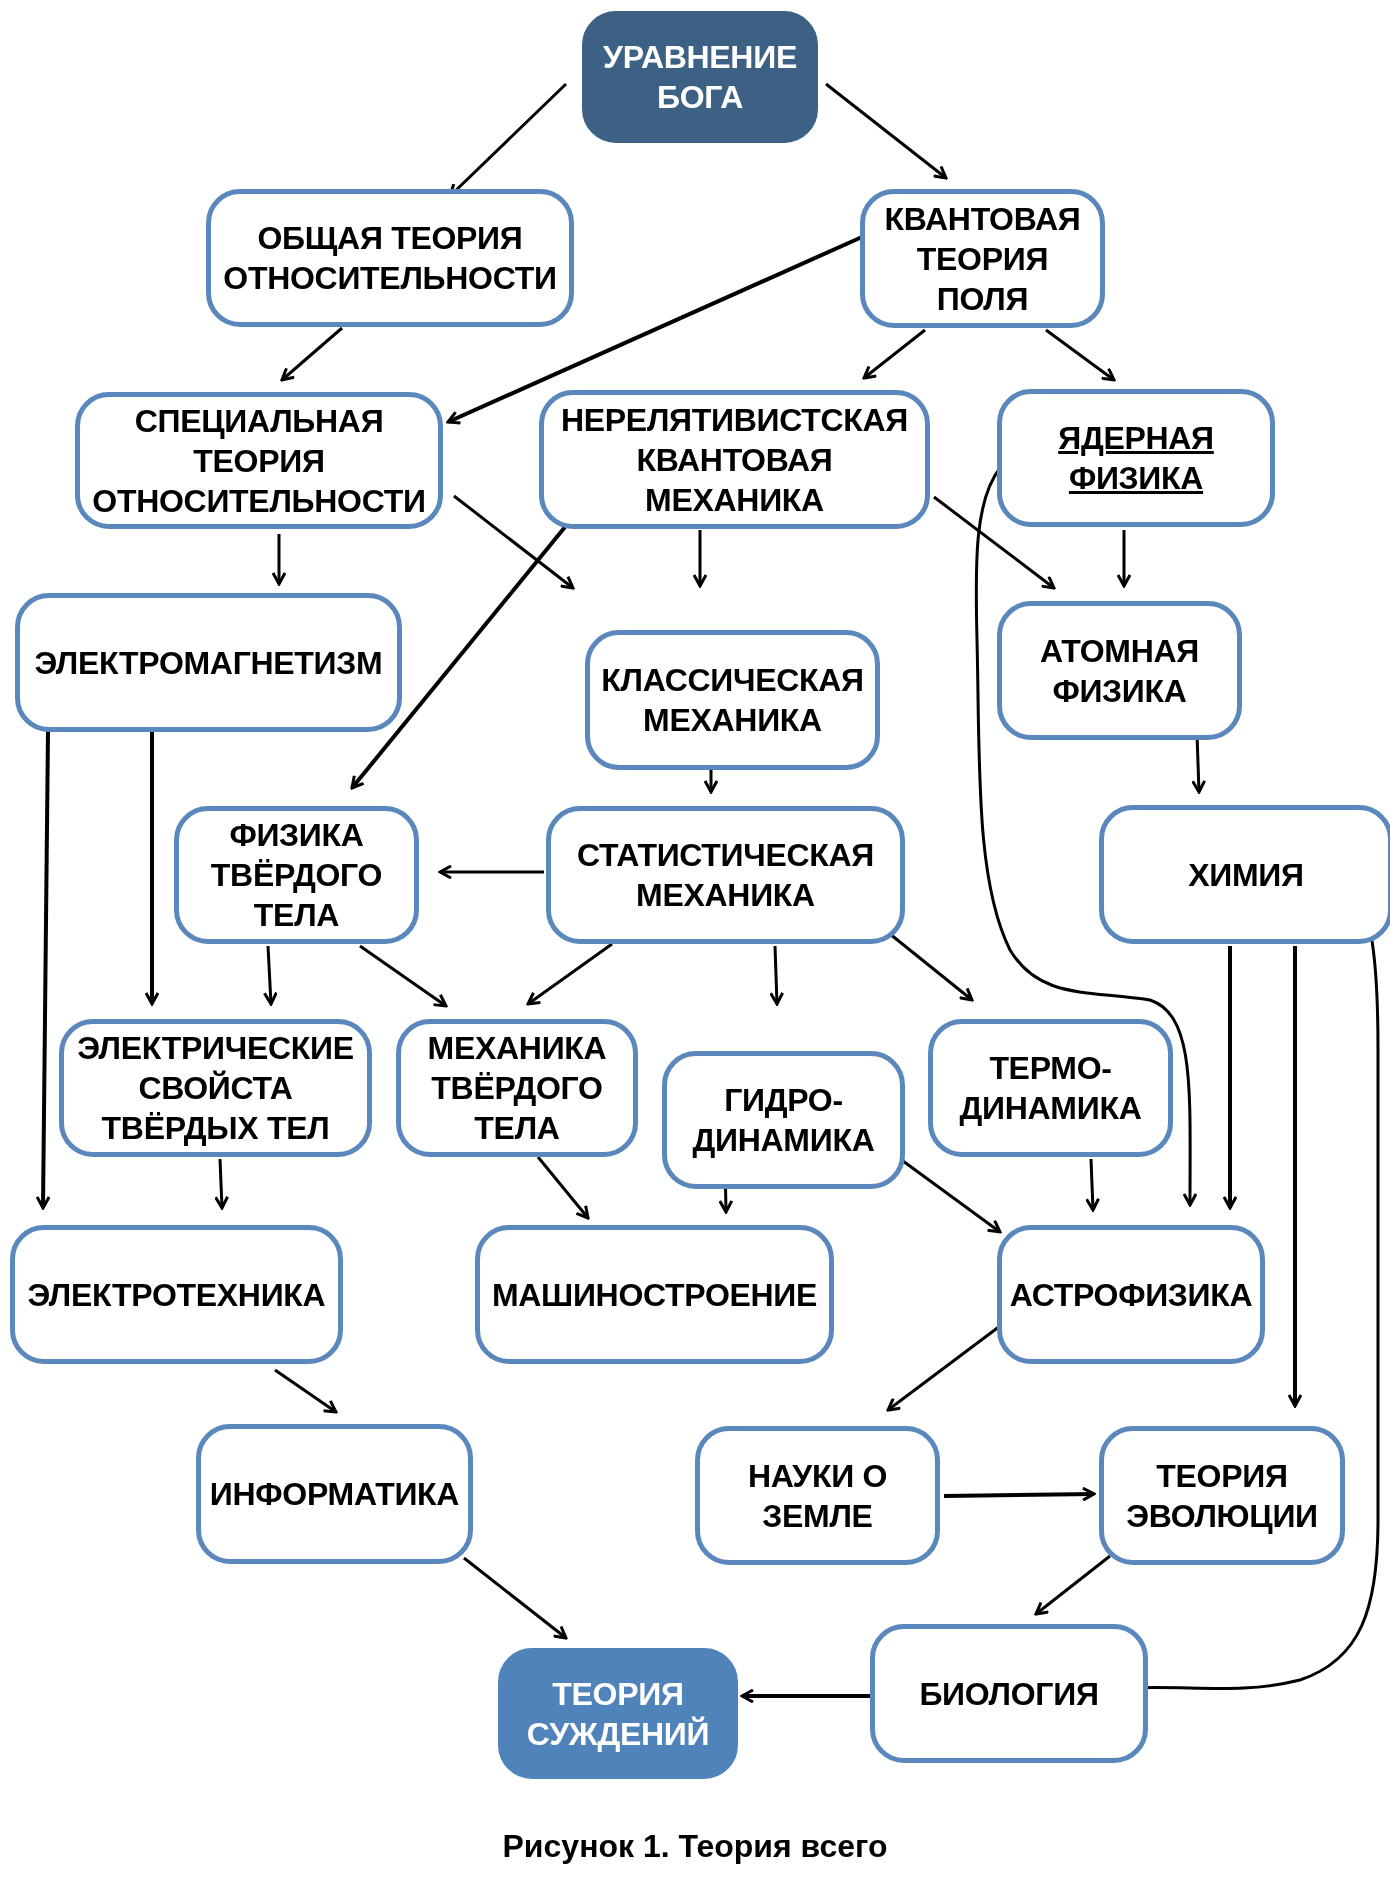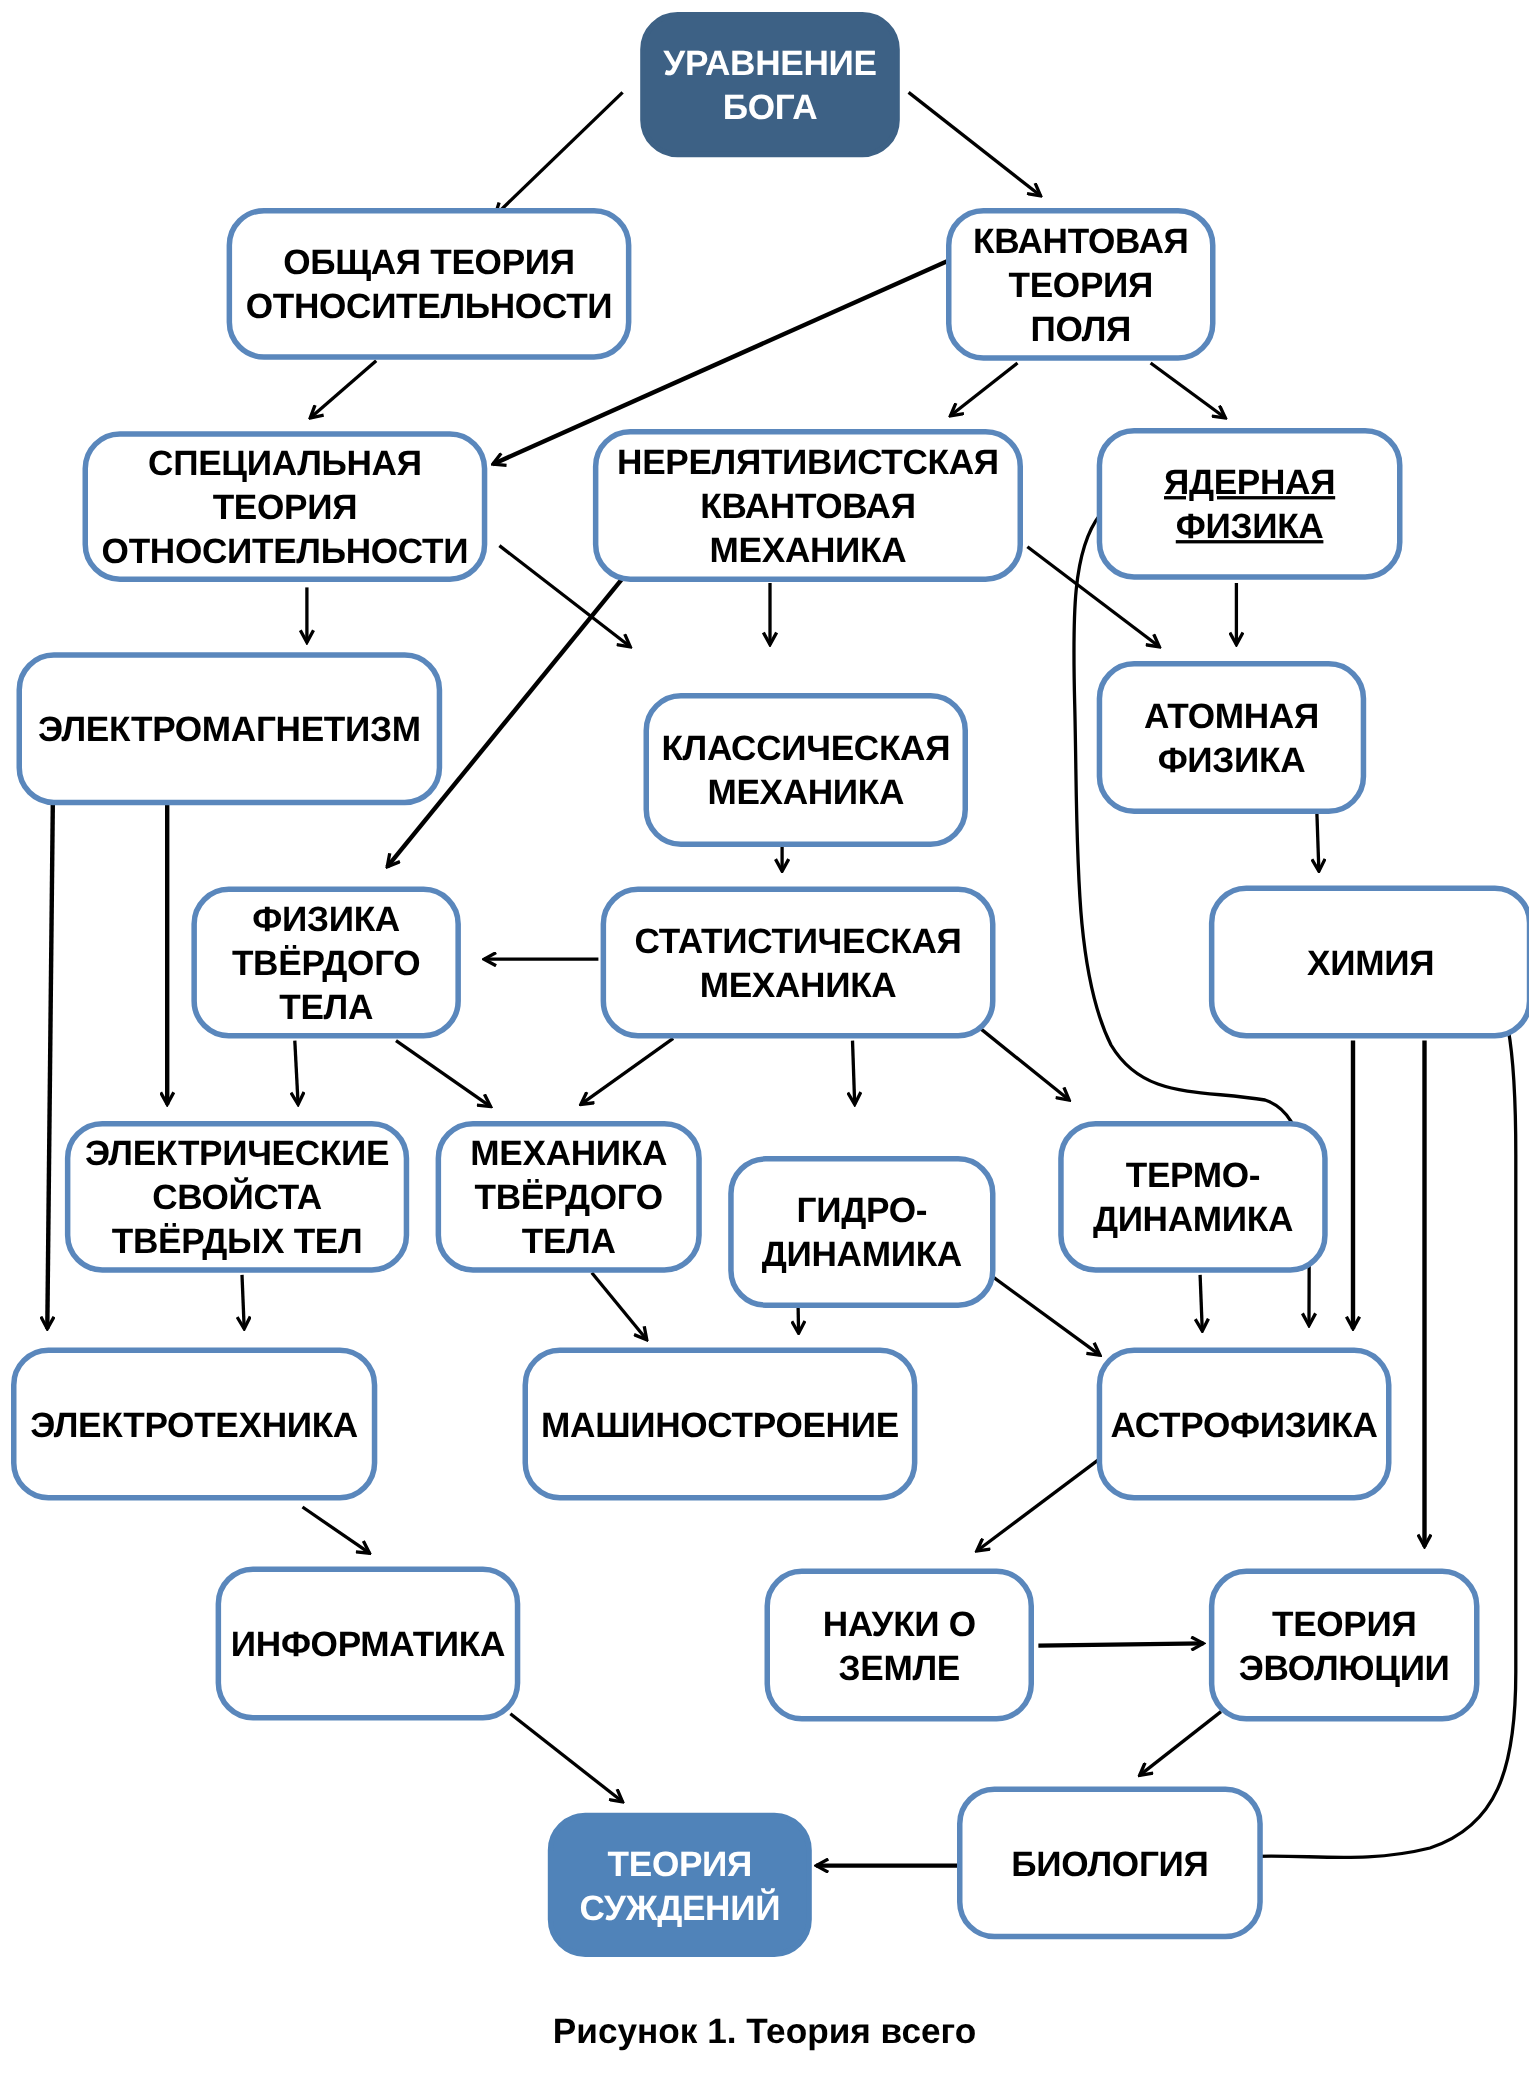--- a/index.html
+++ b/index.html
@@ -154,21 +154,21 @@
 </div>
 <div class="node" style="left:396px;top:1019px;width:242px;height:138px;">
   <span>МЕХАНИКА
 ТВЁРДОГО
 ТЕЛА</span>
 </div>
 <div class="node" style="left:662px;top:1019px;width:243px;height:138px;margin-top:32px;">
   <span>ГИДРО-
 ДИНАМИКА</span>
 </div>
-<div class="node" style="left:928px;top:1019px;width:245px;height:138px;margin-left:34px;">
+<div class="node" style="left:928px;top:1019px;width:245px;height:138px;">
   <span>ТЕРМО-
 ДИНАМИКА</span>
 </div>
 <div class="node" style="left:10px;top:1225px;width:333px;height:139px;">
   <span>ЭЛЕКТРОТЕХНИКА</span>
 </div>
 <div class="node" style="left:475px;top:1225px;width:359px;height:139px;">
   <span>МАШИНОСТРОЕНИЕ</span>
 </div>
 <div class="node" style="left:997px;top:1225px;width:268px;height:139px;">

